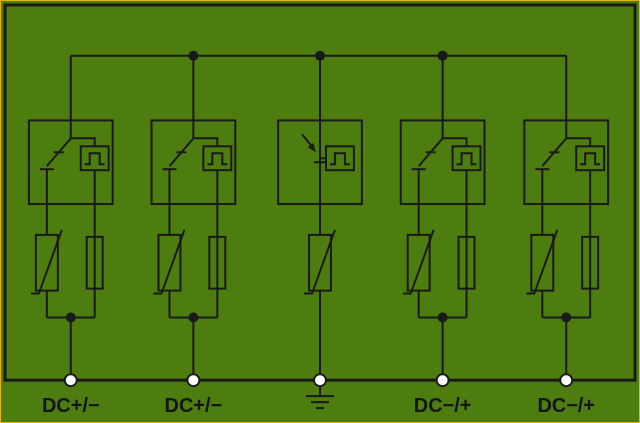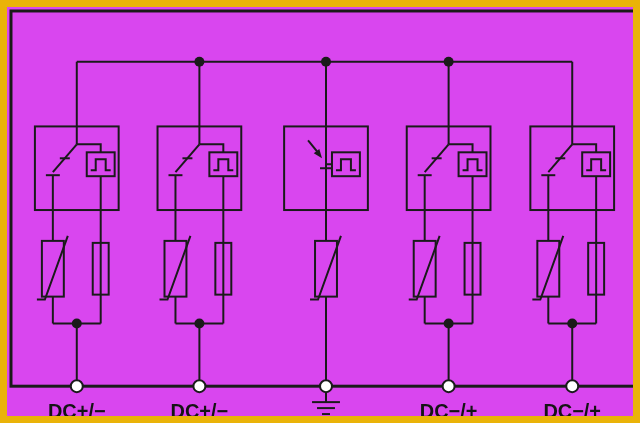--- a/index.html
+++ b/index.html
@@ -1,18 +1,18 @@
 <!DOCTYPE html>
 <html><head>
 <meta charset="utf-8">
 <style>
   html,body{margin:0;padding:0;background:#ffffff}
   .page{
-    width:640px;height:423px;background:#d946ef;
-    border:7px solid #eab308;box-sizing:border-box;
+    width:640px;height:423px;background:#4d7c0f;
+    border:1px solid #eab308;box-sizing:border-box;
     font-family:"Liberation Sans",sans-serif;
     position:relative;overflow:hidden;
   }
   svg{display:block}
   .ln{stroke:#1a1a1a;stroke-width:2;fill:none;stroke-linecap:butt}
   .frame{stroke:#1a1a1a;stroke-width:3;fill:none}
   .dot{fill:#1a1a1a;stroke:none}
   .term{fill:#ffffff;stroke:#1a1a1a;stroke-width:2}
   .lbl{
     font-family:"Liberation Sans",sans-serif;

